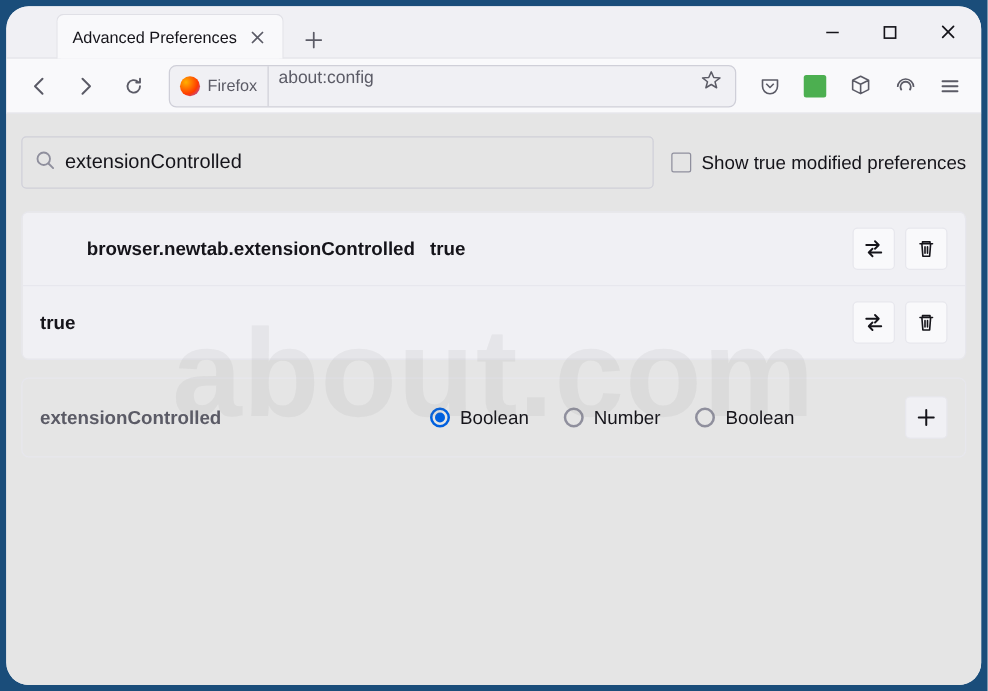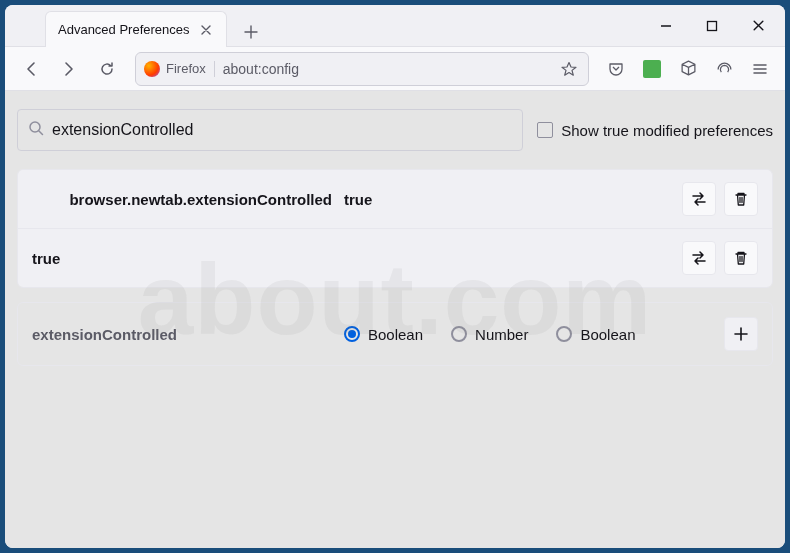--- a/index.html
+++ b/index.html
@@ -1,28 +1,28 @@
 <!DOCTYPE html>
 <html><head>
 <meta charset="utf-8">
 <style>
 * { margin: 0; padding: 0; box-sizing: border-box; font-family: -apple-system, BlinkMacSystemFont, "Segoe UI", Arial, sans-serif; }
 body { width: 790px; height: 553px; background: #1a4d7a; padding: 5px; overflow: hidden; position: relative; }
-.window { width: 100%; height: 100%; background: #f9f9fb; border-radius: 8px; display: flex; flex-direction: column; overflow: hidden; }
+.window { width: 100%; height: 100%; background: #f9f9fb; border-radius: 18px; display: flex; flex-direction: column; overflow: hidden; }
 .titlebar { display: flex; align-items: center; height: 42px; background: #f0f0f4; border-bottom: 1px solid #e0e0e6; }
 .tab-strip { display: flex; align-items: flex-end; padding-left: 40px; height: 100%; flex: 1; }
 .tab { display: flex; align-items: center; background: #f9f9fb; border-radius: 6px 6px 0 0; padding: 0 12px; height: 36px; gap: 8px; border: 1px solid #e0e0e6; border-bottom: none; position: relative; top: 1px; }
 .tab-title { font-size: 13px; color: #15141a; }
 .tab-close { width: 16px; height: 16px; display: flex; align-items: center; justify-content: center; cursor: pointer; color: #5b5b66; }
 .new-tab { margin-left: 10px; width: 28px; height: 28px; display: flex; align-items: center; justify-content: center; cursor: pointer; color: #5b5b66; }
 .win-controls { display: flex; gap: 0; margin-right: 4px; }
 .win-btn { width: 46px; height: 38px; display: flex; align-items: center; justify-content: center; cursor: pointer; color: #15141a; }
 .toolbar { display: flex; align-items: center; height: 44px; padding: 0 10px; gap: 6px; border-bottom: 1px solid #e0e0e6; background: #f9f9fb; }
 .nav-btn { width: 32px; height: 32px; display: flex; align-items: center; justify-content: center; cursor: pointer; color: #5b5b66; border-radius: 4px; }
-.urlbar { flex: 1; display: flex; align-items: center; height: 34px; background: #f0f0f4; border: 1px solid #cfcfd8; border-radius: 6px; padding: 0 8px; gap: 8px; margin: 0 6px; }
+.urlbar { flex: 1; display: flex; height: 34px; background: #f0f0f4; border: 1px solid #cfcfd8; border-radius: 6px; padding: 0 8px; gap: 8px; margin: 0 6px; }
 .urlbar-identity { display: flex; align-items: center; gap: 6px; padding-right: 8px; border-right: 1px solid #cfcfd8; }
 .firefox-logo { width: 16px; height: 16px; background: radial-gradient(circle at 30% 30%, #ffb000, #ff3b00 60%, #9059ff 100%); border-radius: 50%; }
 .identity-label { font-size: 13px; color: #5b5b66; }
 .url-text { font-size: 14px; color: #5b5b66; flex: 1; }
 .star-btn { width: 22px; height: 22px; display: flex; align-items: center; justify-content: center; cursor: pointer; color: #5b5b66; }
 .icon-row { display: flex; gap: 6px; align-items: center; }
 .toolbar-icon { width: 30px; height: 30px; display: flex; align-items: center; justify-content: center; cursor: pointer; color: #5b5b66; }
 .ext-icon { width: 18px; height: 18px; background: #4caf50; border-radius: 2px; }
 .content { flex: 1; padding: 18px 12px; background: #e5e5e5; }
 .search-row { display: flex; align-items: center; gap: 14px; margin-bottom: 18px; }

